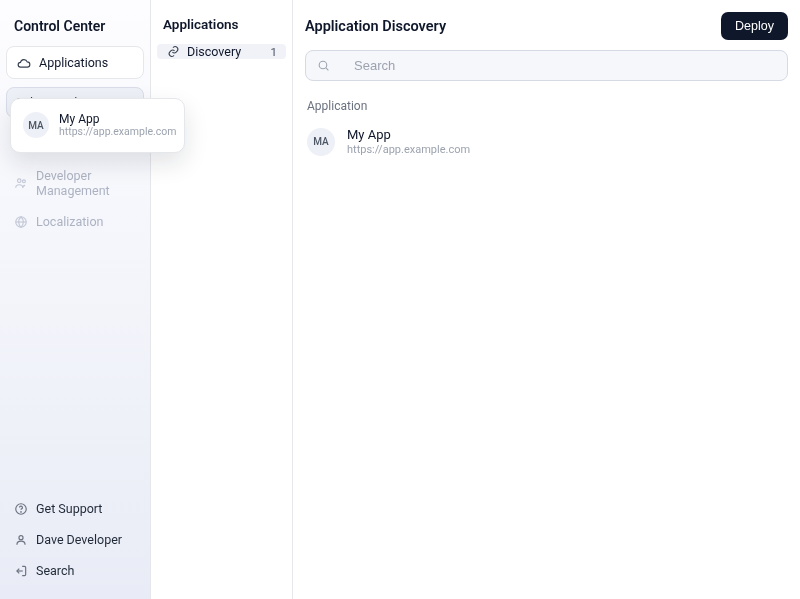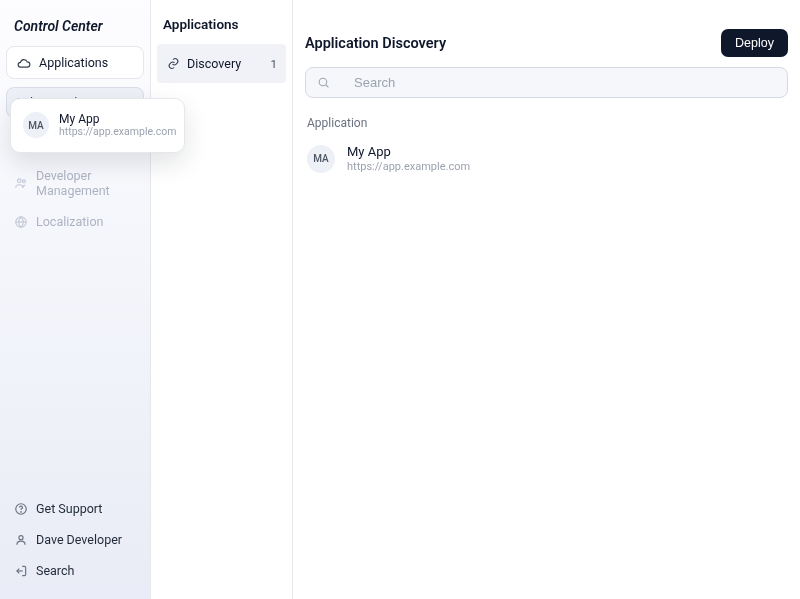--- a/index.html
+++ b/index.html
@@ -1,47 +1,47 @@
 <!DOCTYPE html>
 <html><head>
 <meta charset="utf-8">
 <style>
   * { box-sizing: border-box; margin: 0; padding: 0; }
   html, body { width: 800px; height: 599px; font-family: -apple-system, BlinkMacSystemFont, "Segoe UI", Roboto, Arial, sans-serif; font-size: 13px; color: #1f2937; background: #fff; overflow: hidden; }
   .app { display: flex; width: 100%; height: 100%; }
 
   
   .sidebar { width: 150px; background: linear-gradient(180deg, #fdfdff 0%, #e9ecf6 100%); display: flex; flex-direction: column; padding: 10px 6px 10px 6px; position: relative; }
-  .sidebar-title { font-weight: 600; font-size: 14px; color: #0f172a; padding: 8px 8px 12px 8px; font-style: italic; }
+  .sidebar-title { font-weight: 600; font-size: 14px; color: #0f172a; padding: 8px 8px 12px 8px; }
   .pill { display: flex; align-items: center; gap: 8px; background: #fff; border: 1px solid #e5e7eb; border-radius: 8px; padding: 8px 10px; font-size: 12.5px; color: #0f172a; cursor: pointer; }
   .select { display: flex; align-items: center; justify-content: space-between; background: #eef0f7; border: 1px solid #d9dde9; border-radius: 8px; padding: 7px 9px; margin-top: 8px; font-size: 12.5px; color: #374151; cursor: pointer; }
   .nav { margin-top: 12px; display: flex; flex-direction: column; gap: 2px; }
   .nav-item { display: flex; align-items: center; gap: 8px; padding: 7px 8px; border-radius: 6px; font-size: 12.5px; color: #707a93; cursor: pointer; }
   .nav-item .ic { color: #9aa3b8; }
   .dimmed { opacity: 0.55; }
   .footer { margin-top: auto; display: flex; flex-direction: column; gap: 2px; padding-bottom: 4px; }
   .footer .nav-item { color: #1f2937; }
   .footer .nav-item .ic { color: #6b7280; }
 
   
   .popover { position: absolute; top: 98px; left: 10px; width: 175px; background: #fff; border: 1px solid #e5e7eb; border-radius: 10px; box-shadow: 0 10px 24px rgba(15,23,42,0.12); padding: 6px; z-index: 30; }
   .pop-item { display: flex; align-items: center; gap: 10px; padding: 7px 6px; border-radius: 8px; cursor: pointer; }
   .avatar { width: 26px; height: 26px; border-radius: 50%; background: #eef0f7; display: flex; align-items: center; justify-content: center; font-size: 10px; color: #4b5563; font-weight: 500; flex-shrink: 0; }
   .pop-text .t1 { font-size: 12px; color: #0f172a; line-height: 1.2; }
   .pop-text .t2 { font-size: 10.5px; color: #9ca3af; line-height: 1.2; }
 
   
   .col2 { width: 143px; background: #fff; border-left: 1px solid #e5e7eb; border-right: 1px solid #e5e7eb; padding: 10px 6px; }
   .col2-title { font-weight: 600; font-size: 13.5px; padding: 6px 6px 12px 6px; color: #0f172a; }
-  .sub-item { display: flex; align-items: flex-end; justify-content: space-between; background: #f0f2f8; border-radius: 4px; padding: 12px 9px; font-size: 12.5px; color: #0f172a; cursor: pointer; }
+  .sub-item { display: flex; align-items: flex-end; justify-content: space-between; background: #f0f2f8; border-radius: 4px; padding: 0 9px; font-size: 12.5px; color: #0f172a; cursor: pointer; }
   .sub-item .left { display: flex; align-items: center; gap: 7px; }
   .count { font-size: 11.5px; color: #4b5563; }
 
   
-  .main { flex: 1; display: flex; flex-direction: column; background: #fff; margin-top: 17px; }
+  .main { flex: 1; display: flex; flex-direction: column; background: #fff; }
   .main-header { display: flex; align-items: center; justify-content: space-between; padding: 12px 12px 10px 12px; }
   .main-title { font-weight: 600; font-size: 14.5px; color: #0f172a; }
   .deploy { background: #0f172a; color: #fff; border: none; border-radius: 7px; padding: 7px 14px; font-size: 12.5px; cursor: pointer; }
   .search-row { padding: 0 12px 10px 12px; }
   .search { display: flex; align-items: center; gap: 24px; width: 100%; border: 1px solid #d6dae4; background: #f6f7fb; border-radius: 8px; padding: 7px 10px; color: #6b7280; font-size: 13px; }
   .search input { border: none; background: transparent; outline: none; width: 100%; font-size: 13px; color: #111827; }
   .search input::placeholder { color: #9ca3af; }
   .table-head { padding: 8px 14px; font-size: 12px; color: #6b7280; }
   .row { display: flex; align-items: center; gap: 12px; padding: 6px 14px; }
   .row .avatar { width: 28px; height: 28px; }

